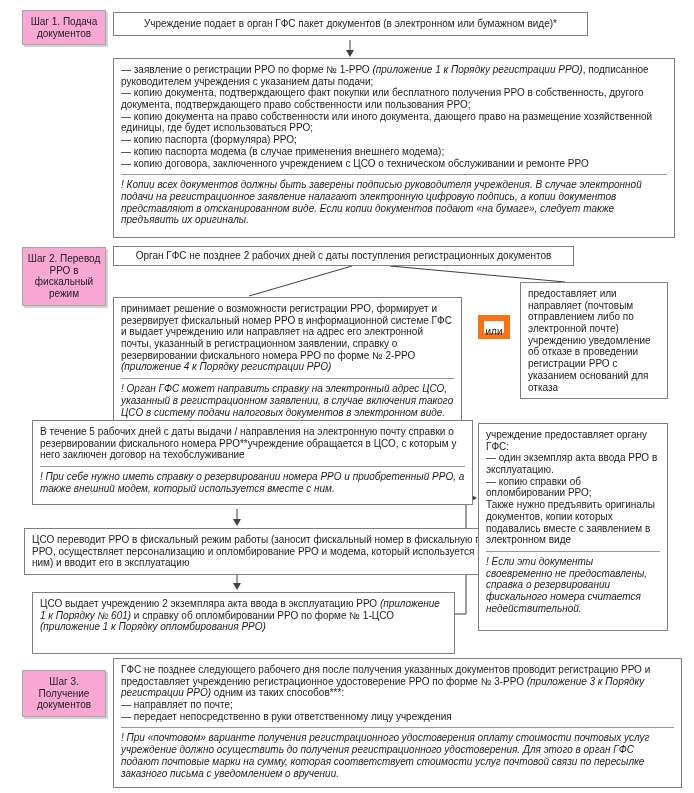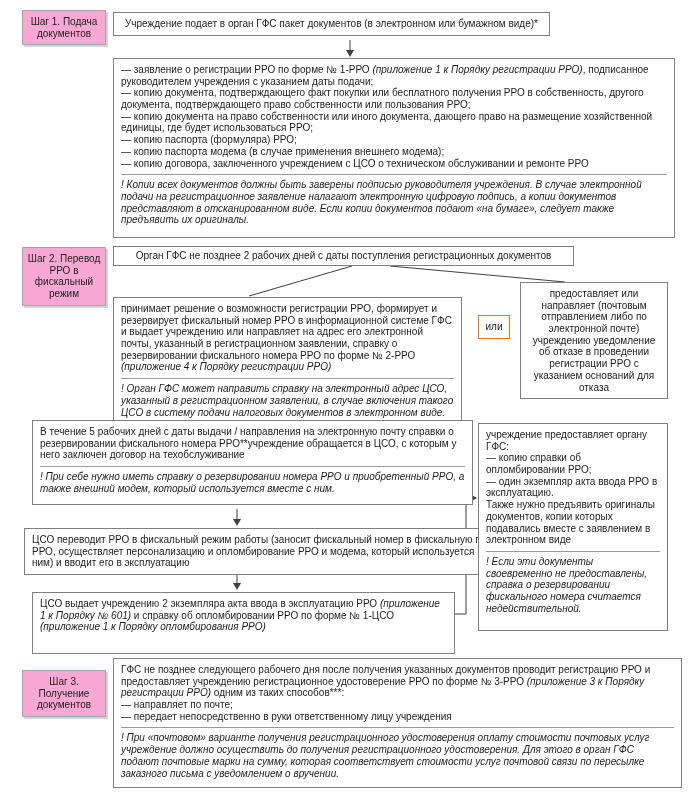--- a/index.html
+++ b/index.html
@@ -17,21 +17,21 @@
     border:1px solid #a6a6a6; box-shadow:2px 2px 0 #d4d4d4;
     padding:5px 3px; text-align:center;
   }
   .hdr { text-align:center; padding:5px 8px; }
   .hdr2 { text-align:center; padding:3px 8px; }
   .note { font-style:italic; }
   .divider { border-top:1px solid #999999; margin:5px 0 4px 0; }
   .doc-item { margin:0; }
   .or-box {
     position:absolute; box-sizing:border-box; background:#ffffff;
-    border:1px solid #f97316; text-align:center; padding-top:5px;
+    border:6px solid #f97316; text-align:center; padding-top:5px;
   }
   .svg-overlay { position:absolute; left:0; top:0; width:694px; height:793px; pointer-events:none; }
   .svg-overlay line, .svg-overlay polyline { stroke:#3f3f3f; stroke-width:1; fill:none; }
   .svg-overlay polygon { fill:#3f3f3f; stroke:none; }
 </style>
 </head>
 <body>
 
 <div class="page">
 
@@ -57,21 +57,21 @@
     <g>
       <polyline points="455,614 466,614 466,498 470,498"></polyline>
       <polygon points="470,494 477,498 470,502"></polygon>
     </g>
   </svg>
 
   <div class="label-box" style="left:22px; top:10px; width:84px;">
     <span>Шаг 1. Подача документов</span>
   </div>
 
-  <div class="box hdr" style="left:113px; top:12px; width:437px;">
+  <div class="box hdr" style="left:113px; top:12px; width:475px;">
     <span>Учреждение подает в орган ГФС пакет документов (в электронном или бумажном виде)*</span>
   </div>
 
   <div class="box" style="left:113px; top:58px; width:562px; min-height:180px;">
     <div class="doc-item"><span>— заявление о регистрации РРО по форме № 1-РРО </span><i>(приложение 1 к Порядку регистрации РРО)</i><span>, подписанное руководителем учреждения с указанием даты подачи;</span></div>
     <div class="doc-item"><span>— копию документа, подтверждающего факт покупки или бесплатного получения РРО в собственность, другого документа, подтверждающего право собственности или пользования РРО;</span></div>
     <div class="doc-item"><span>— копию документа на право собственности или иного документа, дающего право на размещение хозяйственной единицы, где будет использоваться РРО;</span></div>
     <div class="doc-item"><span>— копию паспорта (формуляра) РРО;</span></div>
     <div class="doc-item"><span>— копию паспорта модема (в случае применения внешнего модема);</span></div>
     <div class="doc-item"><span>— копию договора, заключенного учреждением с ЦСО о техническом обслуживании и ремонте РРО</span></div>
@@ -90,42 +90,42 @@
   <div class="box" style="left:113px; top:297px; width:349px; min-height:106px;">
     <div><span>принимает решение о возможности регистрации РРО, формирует и резервирует фискальный номер РРО в информационной системе ГФС и выдает учреждению или направляет на адрес его электронной почты, указанный в регистрационном заявлении, справку о резервировании фискального номера РРО по форме № 2-РРО </span><i>(приложение 4 к Порядку регистрации РРО)</i><span></span></div>
     <div class="divider"></div>
     <div class="note">! Орган ГФС может направить справку на электронный адрес ЦСО, указанный в регистрационном заявлении, в случае включения такого ЦСО в систему подачи налоговых документов в электронном виде.</div>
   </div>
 
   <div class="or-box" style="left:478px; top:315px; width:32px; height:24px;">
     <span>или</span>
   </div>
 
-  <div class="box" style="left:520px; top:282px; width:148px; min-height:100px;text-align:center;">
+  <div class="box" style="left:520px; top:282px; width:148px; min-height:100px;">
     <span>предоставляет или направляет (почтовым отправлением либо по электронной почте) учреждению уведомление об отказе в проведении регистрации РРО с указанием оснований для отказа</span>
   </div>
 
   <div class="box" style="left:32px; top:420px; width:441px; min-height:85px;">
     <div>В течение 5 рабочих дней с даты выдачи / направления на электронную почту справки о резервировании фискального номера РРО**учреждение обращается в ЦСО, с которым у него заключен договор на техобслуживание</div>
     <div class="divider"></div>
     <div class="note">! При себе нужно иметь справку о резервировании номера РРО и приобретенный РРО, а также внешний модем, который используется вместе с ним.</div>
   </div>
 
   <div class="box" style="left:24px; top:528px; width:505px; min-height:44px;">
     <span>ЦСО переводит РРО в фискальный режим работы (заносит фискальный номер в фискальную память РРО, осуществляет персонализацию и опломбирование РРО и модема, который используется вместе с ним) и вводит его в эксплуатацию</span>
   </div>
 
   <div class="box" style="left:32px; top:592px; width:423px; min-height:62px;">
     <span><span>ЦСО выдает учреждению 2 экземпляра акта ввода в эксплуатацию РРО </span><i>(приложение 1 к Порядку № 601)</i><span> и справку об опломбировании РРО по форме № 1-ЦСО </span><i>(приложение 1 к Порядку опломбирования РРО)</i><span></span></span>
   </div>
 
   <div class="box" style="left:478px; top:423px; width:190px; min-height:208px;">
     <div>учреждение предоставляет органу ГФС:</div>
+    <div class="doc-item">— один экземпляр акта ввода РРО в эксплуатацию.</div>
     <div class="doc-item">— копию справки об опломбировании РРО;</div>
-    <div class="doc-item">— один экземпляр акта ввода РРО в эксплуатацию.</div>
     <div>Также нужно предъявить оригиналы документов, копии которых подавались вместе с заявлением в электронном виде</div>
     <div class="divider"></div>
     <div class="note">! Если эти документы своевременно не предоставлены, справка о резервировании фискального номера считается недействительной.</div>
   </div>
 
   <div class="label-box" style="left:22px; top:658px; width:84px;margin-top:12px;">
     <span>Шаг 3. Получение документов</span>
   </div>
 
   <div class="box" style="left:113px; top:658px; width:569px; min-height:130px;">

